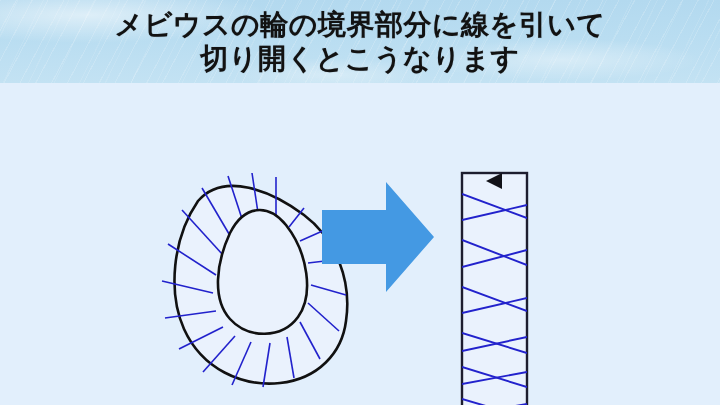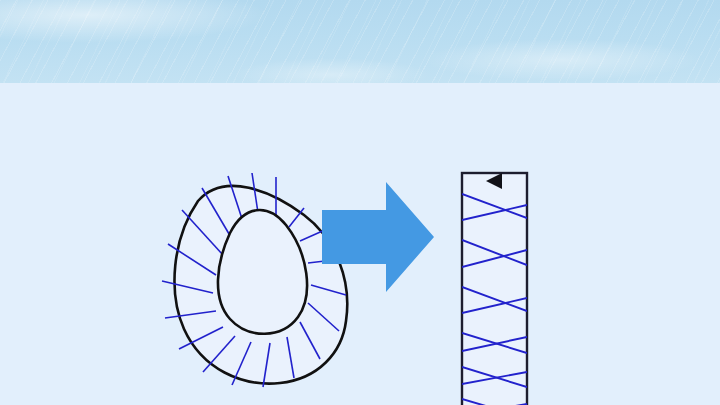--- a/index.html
+++ b/index.html
@@ -81,20 +81,24 @@
   #strip-figure  { left: 448px; top: -4px; }
 </style>
 </head>
 <body>
 
 <div class="stage">
 
   <div class="header">
     <div class="header-texture"></div>
   </div>
+  <div class="title-block">
+    <div class="title-line">メビウスの輪の境界部分に線を引いて</div>
+    <div class="title-line">切り開くとこうなります</div>
+  </div>
 
   <div class="figure-area">
 
     <svg class="fig" id="mobius-figure" width="300" height="300" viewBox="0 0 300 300">
       <g id="mobius-group">
           <path d="M 118 88 C 92 126, 88 180, 104 216 C 122 256, 162 274, 200 270 C 238 266, 262 240, 266 208 C 272 168, 256 126, 224 102 C 192 78, 144 58, 118 88 Z" fill="#eaf2fd" stroke="#111111" stroke-width="2.6" stroke-linejoin="round"></path>
           <line x1="122" y1="75" x2="152" y2="126" stroke="#2222cc" stroke-width="1.6"></line>
           <line x1="148" y1="63" x2="166" y2="118" stroke="#2222cc" stroke-width="1.6"></line>
           <line x1="172" y1="60" x2="180" y2="113" stroke="#2222cc" stroke-width="1.6"></line>
           <line x1="196" y1="64" x2="196" y2="112" stroke="#2222cc" stroke-width="1.6"></line>

